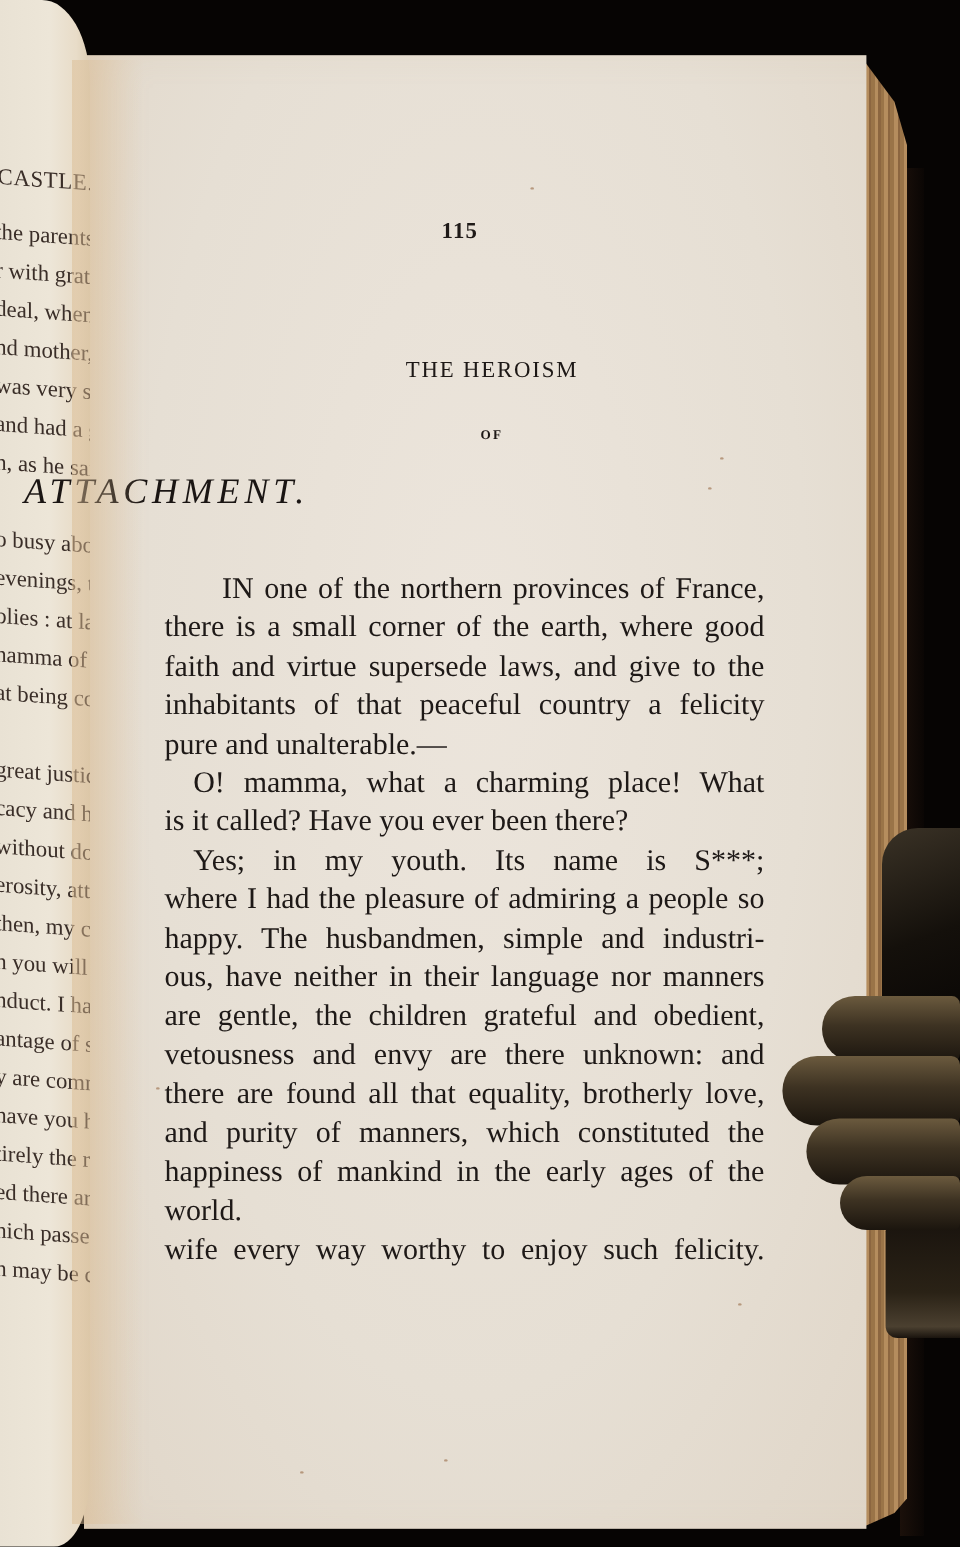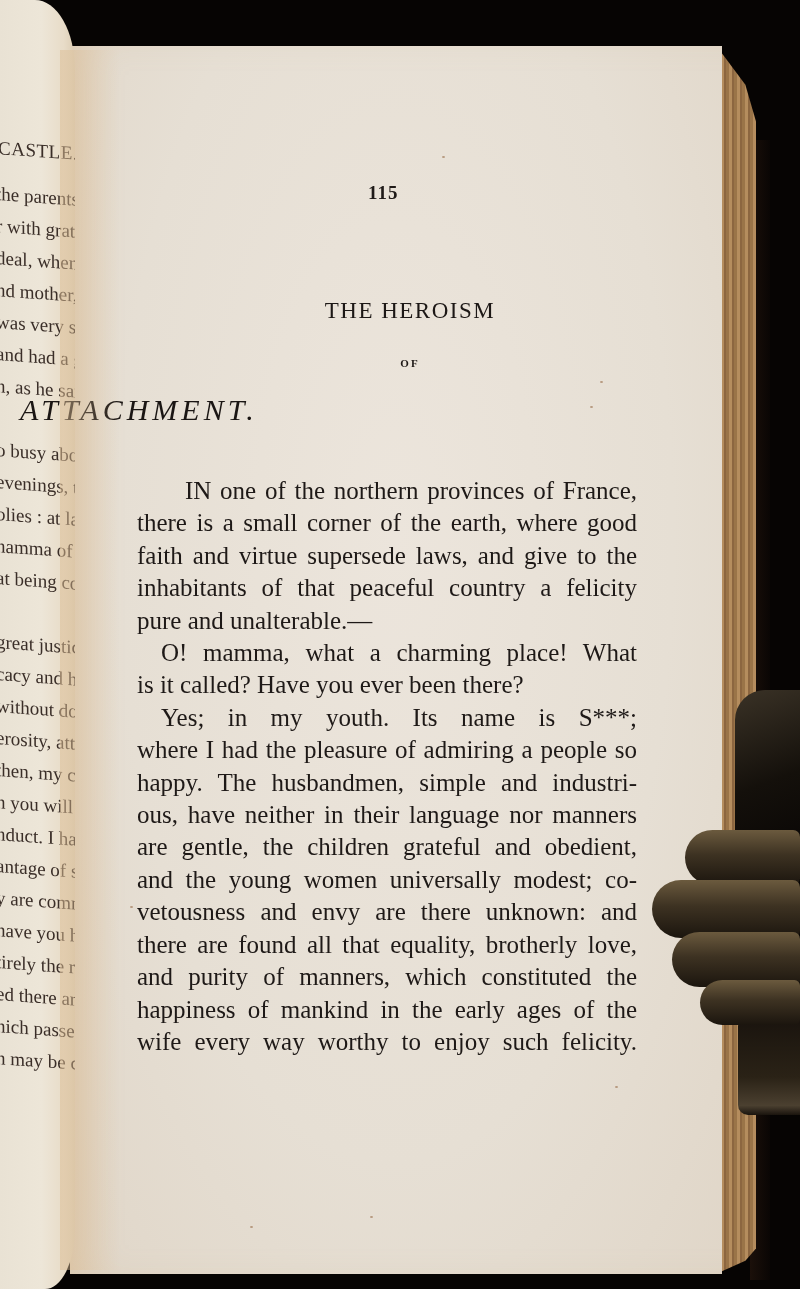--- a/index.html
+++ b/index.html
@@ -60,21 +60,21 @@
       box-shadow: inset 30px 0 40px -20px rgba(210,175,130,0.35);
     }
     .speck { position:absolute; width:3px; height:2px; background:#a27a5a; border-radius:50%; opacity:0.7; }
 
     .page-number {
       position:absolute; left:368px; top:182px; font-size:19px; color:#1f1a18;
       font-weight:bold; letter-spacing:1px;
     }
     .title-1 {
       position:absolute; left:0; width:800px; top:298px; text-align:center;
-      font-size:23px; letter-spacing:1.5px; color:#1d1816; padding-left:20px; box-sizing:border-box;
+      font-size:19px; letter-spacing:1.5px; color:#1d1816; padding-left:20px; box-sizing:border-box;
     }
     .title-of {
       position:absolute; left:0; width:800px; top:357px; text-align:center;
       font-size:11px; letter-spacing:2px; color:#1d1816; font-weight:bold; padding-left:20px; box-sizing:border-box;
     }
     .title-2 {
       position:absolute; left:0; width:800px; top:393px; text-align:left;
       font-size:30px; font-style:italic; letter-spacing:4px; color:#1a1513; padding-left:20px; box-sizing:border-box;
     }
 
@@ -175,25 +175,25 @@
   <p>
     <span class="line indent-s">O! mamma, what a charming place! What</span>
     <span class="line last">is it called? Have you ever been there?</span>
   </p>
   <p>
     <span class="line indent-s">Yes; in my youth. Its name is S***;</span>
     <span class="line">where I had the pleasure of admiring a people so</span>
     <span class="line">happy. The husbandmen, simple and industri-</span>
     <span class="line">ous, have neither in their language nor manners</span>
     <span class="line">are gentle, the children grateful and obedient,</span>
-    <span class="line">and the young women universally modest; co-</span>
     <span class="line">vetousness and envy are there unknown: and</span>
     <span class="line">there are found all that equality, brotherly love,</span>
     <span class="line">and purity of manners, which constituted the</span>
     <span class="line">happiness of mankind in the early ages of the</span>
+    <span class="line last">world.</span>
   </p>
   <p>
     <span class="line">wife every way worthy to enjoy such felicity.</span>
   </p>
 </div>
 
 <div class="clamp-top"></div>
 <div class="clamp-bottom"></div>
 <div class="hand" style="left:0;top:0;">
   <div class="finger" style="left:685px;top:830px;width:115px;height:55px;"></div>

